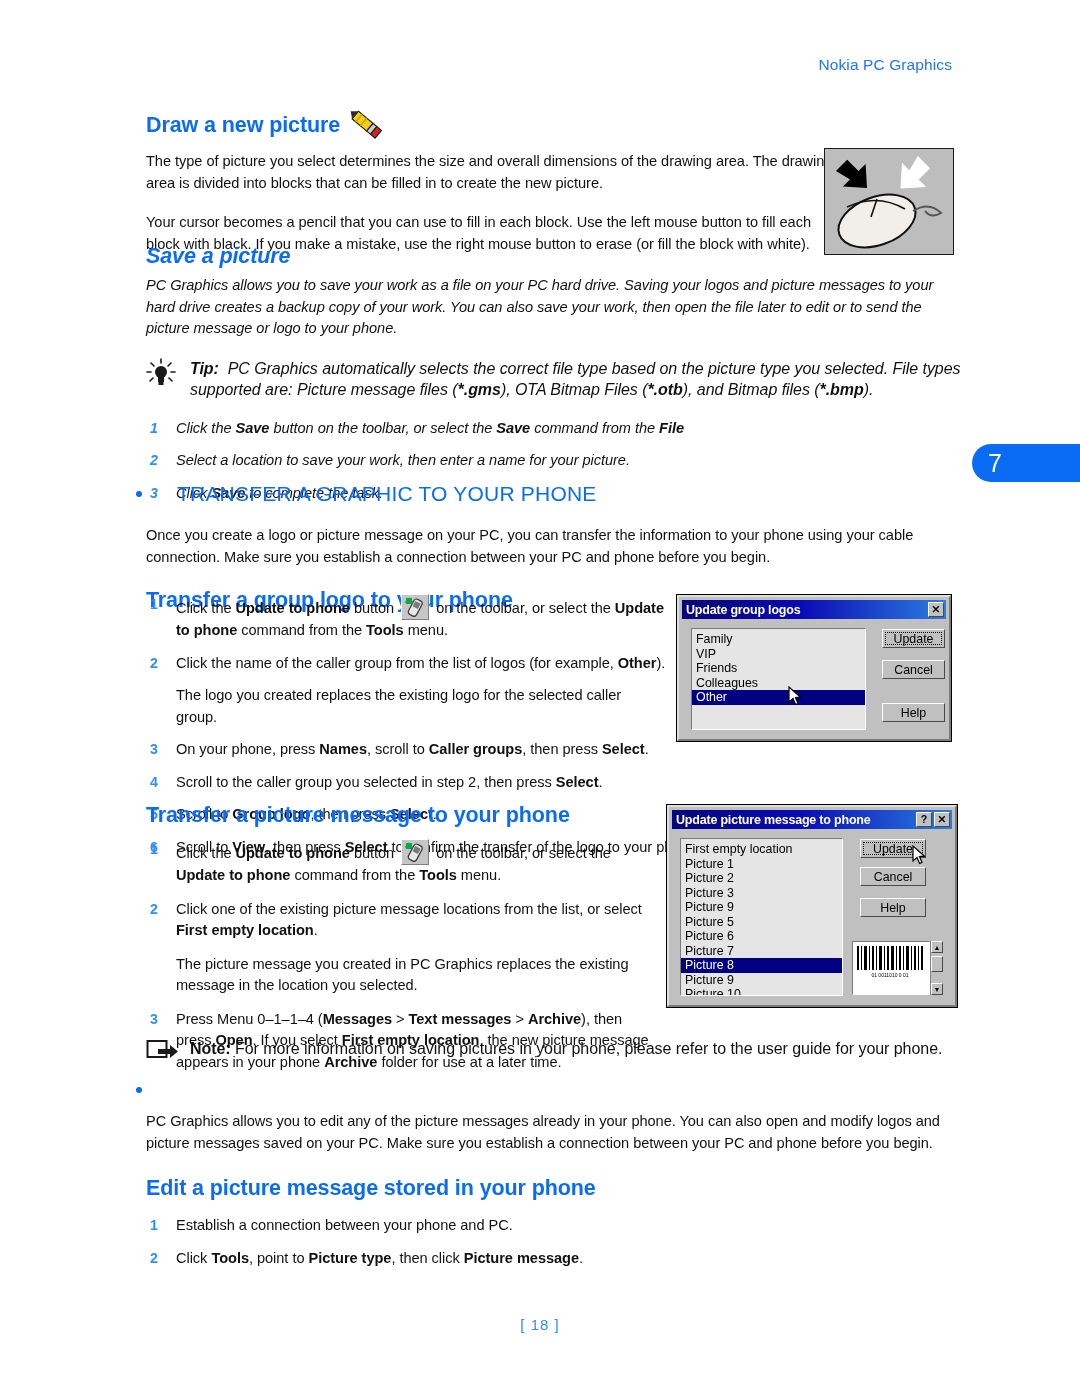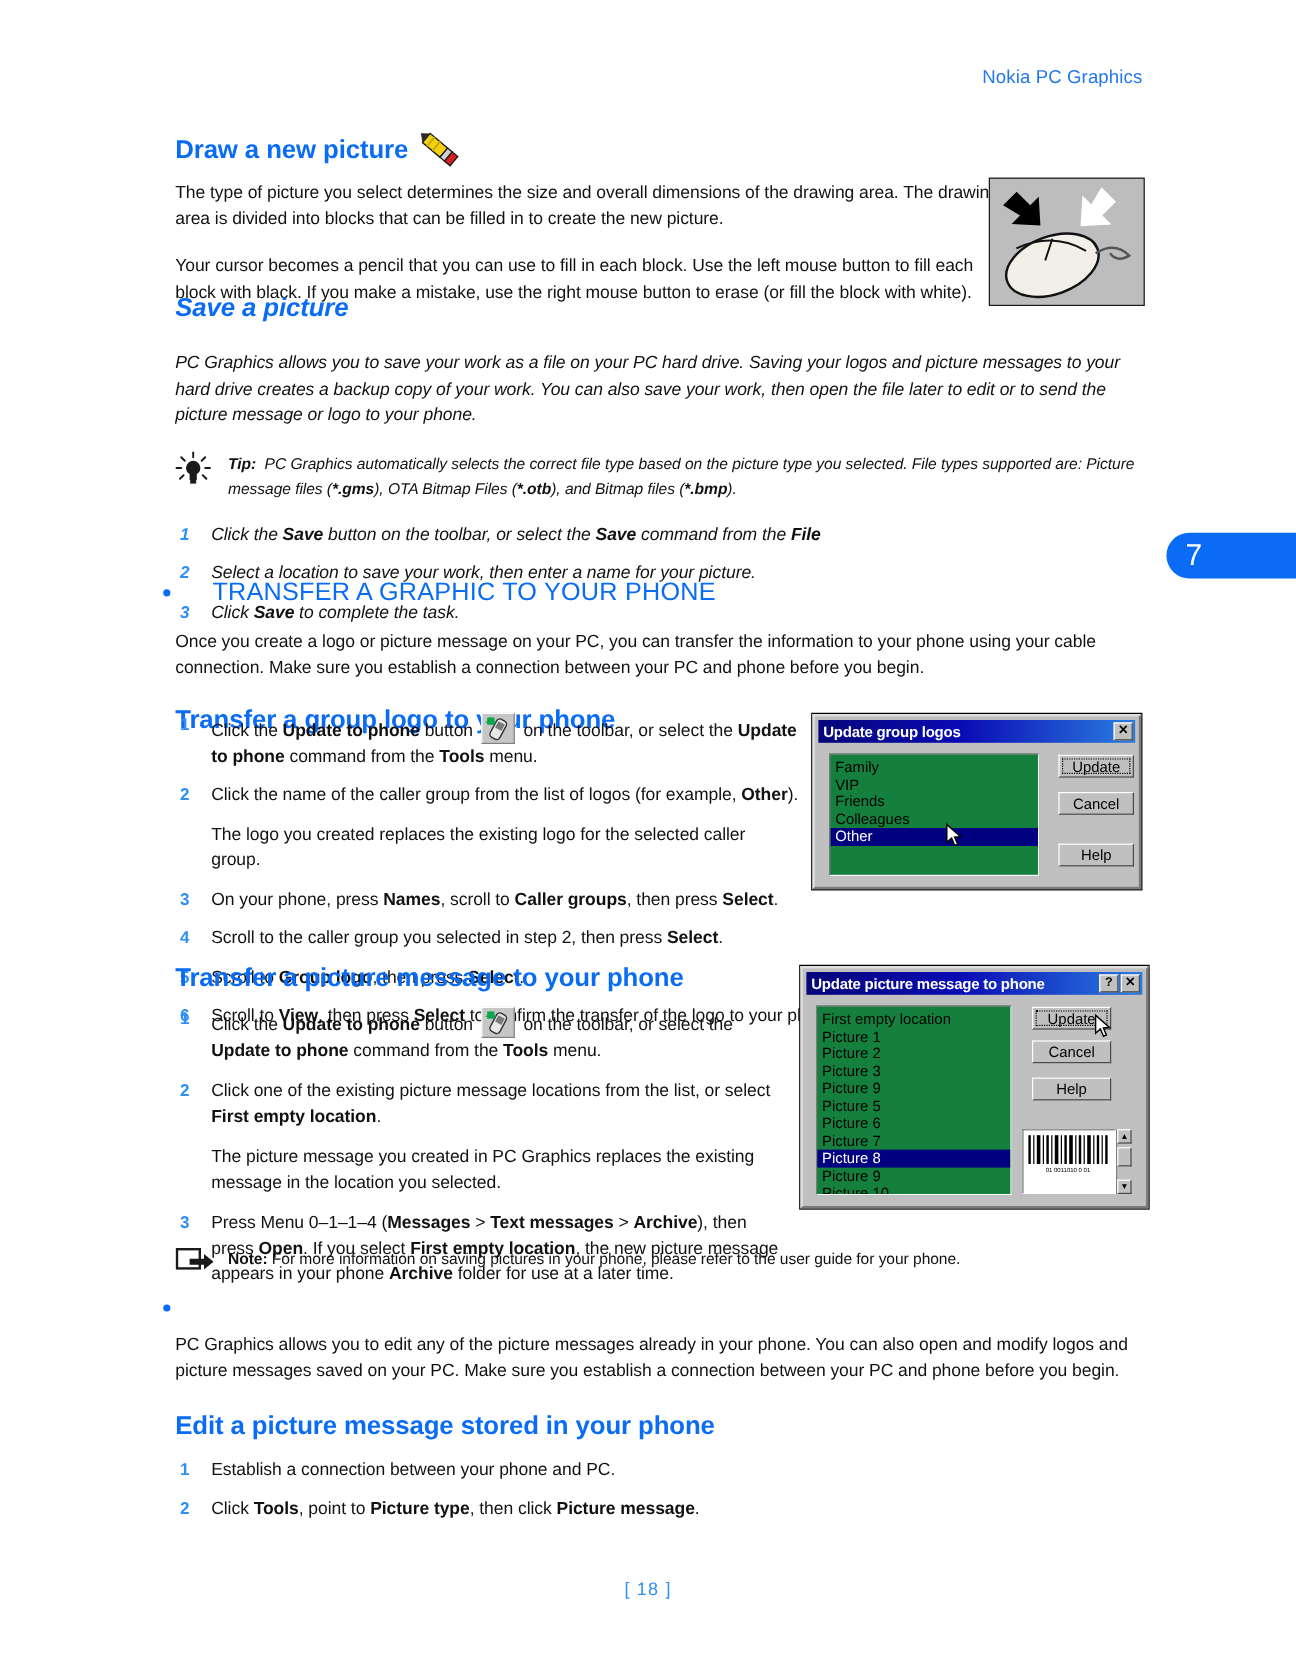--- a/index.html
+++ b/index.html
@@ -114,21 +114,21 @@
     line-height: 21.5px;
     padding-left: 30px;
     color: #111;
     letter-spacing: -0.05px;
   }
 
   
   .callout {
     position: relative;
     padding-left: 44px;
-    font-size: 13px;
+    font-size: 16px;
     line-height: 21.5px;
     color: #111;
     letter-spacing: -0.05px;
   }
   .callout .ico {
     position: absolute;
     left: 0;
     top: 0px;
     width: 36px;
     height: 30px;
@@ -208,21 +208,21 @@
     text-align: center;
     color: #000;
     font-weight: bold;
     margin-left: 2px;
     font-family: "Liberation Sans", sans-serif;
     display: flex;
     align-items: center;
     justify-content: center;
   }
   .listbox {
-    background: #15803d;
+    background: #e5e5e5;
     border-top: 1.5px solid #7b7b7b;
     border-left: 1.5px solid #7b7b7b;
     border-right: 1.5px solid #ffffff;
     border-bottom: 1.5px solid #ffffff;
     box-sizing: border-box;
     overflow: hidden;
     position: relative;
     padding: 3px 0 0 0;
   }
   .listbox .item {
@@ -349,21 +349,21 @@
       <path d="M22 58 Q52 44 80 60" fill="none" stroke="#111" stroke-width="1.6"></path>
       <path d="M52 50 L46 68" fill="none" stroke="#111" stroke-width="1.6"></path>
       <path d="M88 62 Q104 52 116 64 Q106 70 100 62" fill="none" stroke="#555" stroke-width="2"></path>
     </svg>
   </div>
 
   <div class="col" style="top:244px;font-style:italic;">
     <h2 class="h2">
       <span>Save a picture</span>
     </h2>
-    <p class="body" style="width:808px;margin-top:24px;">PC Graphics allows you to save your work as a file on your PC hard drive. Saving your logos and picture messages to your hard drive creates a backup copy of your work. You can also save your work, then open the file later to edit or to send the picture message or logo to your phone.</p>
+    <p class="body" style="width:808px;margin-top:6px;">PC Graphics allows you to save your work as a file on your PC hard drive. Saving your logos and picture messages to your hard drive creates a backup copy of your work. You can also save your work, then open the file later to edit or to send the picture message or logo to your phone.</p>
 
     <div class="callout" style="margin-top:18px;width:808px;">
       <span class="ico">
         <svg width="30" height="30" viewBox="0 0 30 30">
           <g stroke="#1a1a1a" stroke-width="1.6" stroke-linecap="round">
             <line x1="15" y1="1" x2="15" y2="5"></line>
             <line x1="5" y1="5" x2="8" y2="8"></line>
             <line x1="25" y1="5" x2="22" y2="8"></line>
             <line x1="1" y1="14" x2="5" y2="14"></line>
             <line x1="29" y1="14" x2="25" y2="14"></line>

